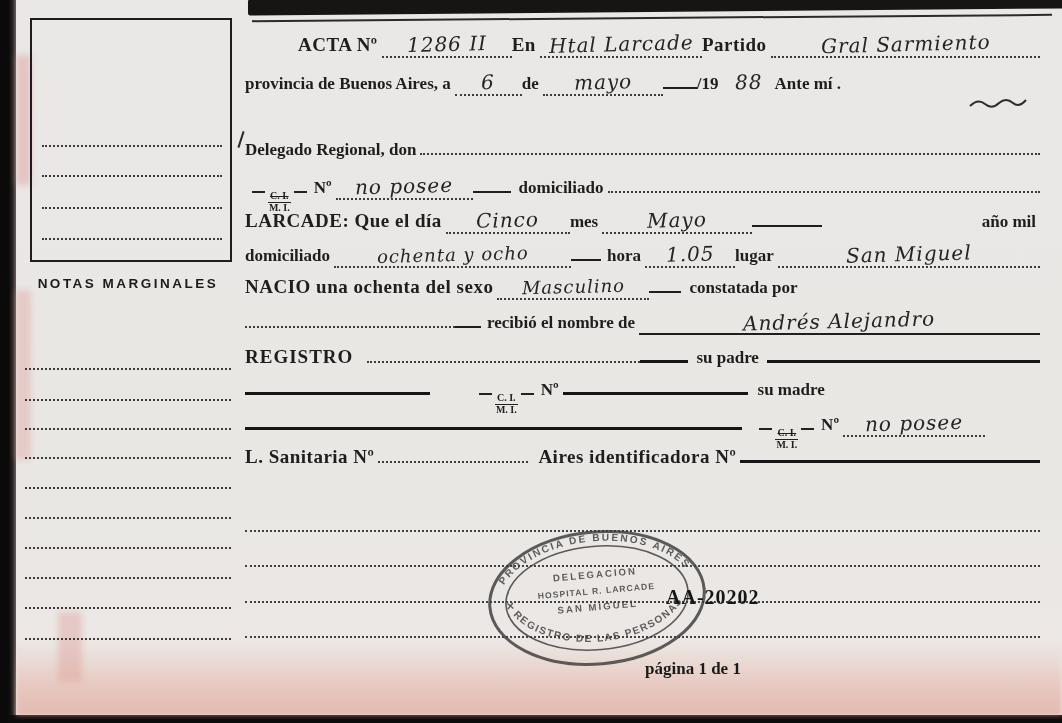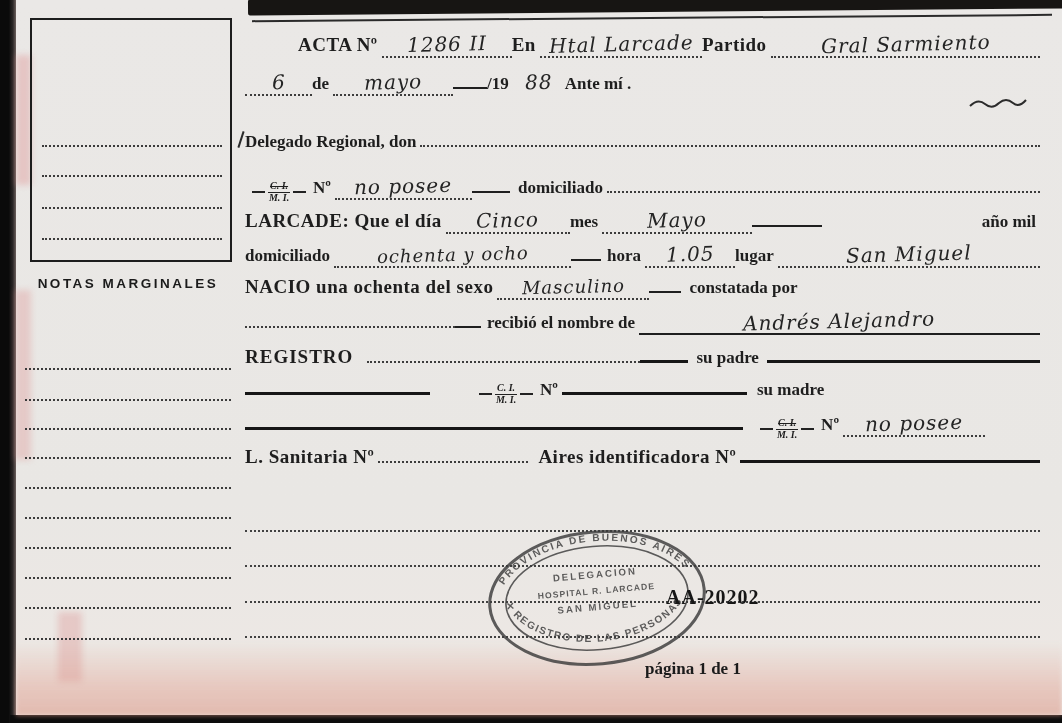--- a/index.html
+++ b/index.html
@@ -39,21 +39,21 @@
   .sol{border-bottom:2px solid #1f1f1f;height:4px;}
   .heavy{border-bottom:3px solid #161616;height:5px;}
   .fill{flex:1;}
   .slot{text-align:center;padding:0 6px;}
   .slot.dot,.slot.sol{height:auto;}
   .sp{height:0;}
   .hw{font-family:"DejaVu Serif",serif;font-style:italic;font-weight:normal;
       font-size:20px;color:#242424;display:inline-block;transform:rotate(-1.5deg);
       letter-spacing:1px;}
   .hw.small{font-size:18px;}
-  .cimwrap{display:inline-flex;align-items:center;margin:0 4px;font-style:italic;}
+  .cimwrap{display:inline-flex;align-items:flex-start;margin:0 4px;}
   .cim{display:inline-flex;flex-direction:column;align-items:center;line-height:1;
        font-size:10px;font-weight:bold;}
   .cim .ci{border-bottom:1.5px solid #222;padding:0 2px 1px;}
   .strike{text-decoration:line-through;}
   .dash{width:13px;height:0;border-bottom:2px solid #222;display:inline-block;margin:0 3px;}
   .blankline{position:absolute;left:245px;right:22px;height:0;border-top:2px dotted #414141;}
   .slash{position:absolute;left:240px;top:131px;width:2px;height:17px;background:#2a2a2a;transform:rotate(18deg);}
   
   .stamp{position:absolute;left:483px;top:527px;width:228px;height:142px;
          transform:rotate(-5deg);opacity:.82;}
@@ -100,37 +100,38 @@
   <div class="row" style="top:32px;left:298px">
     <span class="lbl big">ACTA Nº</span>
     <span class="slot dot" style="width:118px"><span class="hw">1286 II</span></span>
     <span class="lbl big">En</span>
     <span class="slot dot" style="width:150px"><span class="hw">Htal Larcade</span></span>
     <span class="lbl big">Partido</span>
     <span class="slot dot fill"><span class="hw">Gral Sarmiento</span></span>
   </div>
 
   <div class="row nofill" style="top:70px">
+    <span class="lbl">provincia de Buenos Aires, a</span>
     <span class="slot dot" style="width:55px"><span class="hw">6</span></span>
     <span class="lbl">de</span>
     <span class="slot dot" style="width:108px"><span class="hw">mayo</span></span>
     <span class="sol" style="width:34px"></span>
     <span class="lbl">/19</span>
     <span class="slot" style="width:40px"><span class="hw">88</span></span>
     <span class="lbl">Ante mí .</span>
   </div>
 
   <div class="squiggle">
     <svg viewBox="0 0 60 14">
         <path d="M2 10 q8 -8 15 -2 q7 6 14 -1 q7 -6 14 0 q6 5 13 -3" stroke="#2c2c2c" stroke-width="2" fill="none"></path>
       </svg>
   </div>
   <div class="slash"></div>
 
-  <div class="row" style="top:132px">
+  <div class="row" style="top:140px">
     <span class="lbl">Delegado Regional, don</span>
     <span class="dot fill"></span>
   </div>
 
   <div class="row" style="top:174px">
     <span class="cimwrap">
         <span class="dash"></span>
         <span class="cim">
           <span class="ci strike">C. I.</span>
           <span class="mi">M. I.</span>

